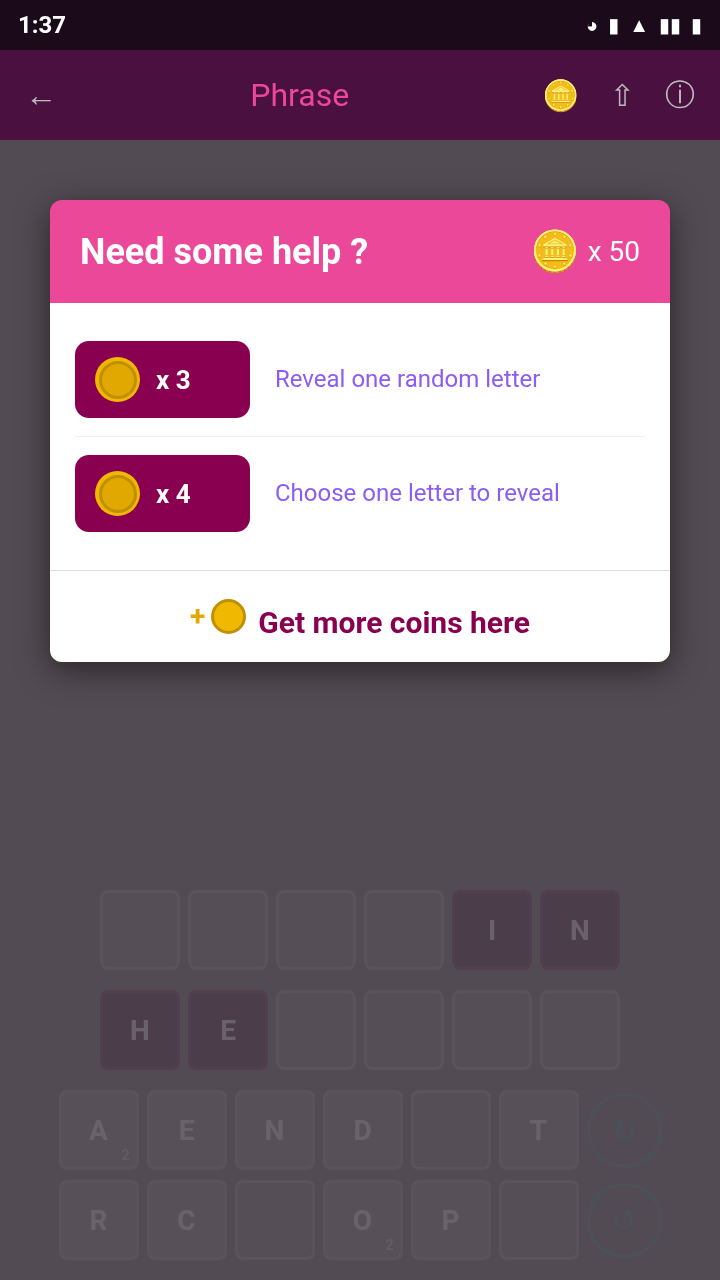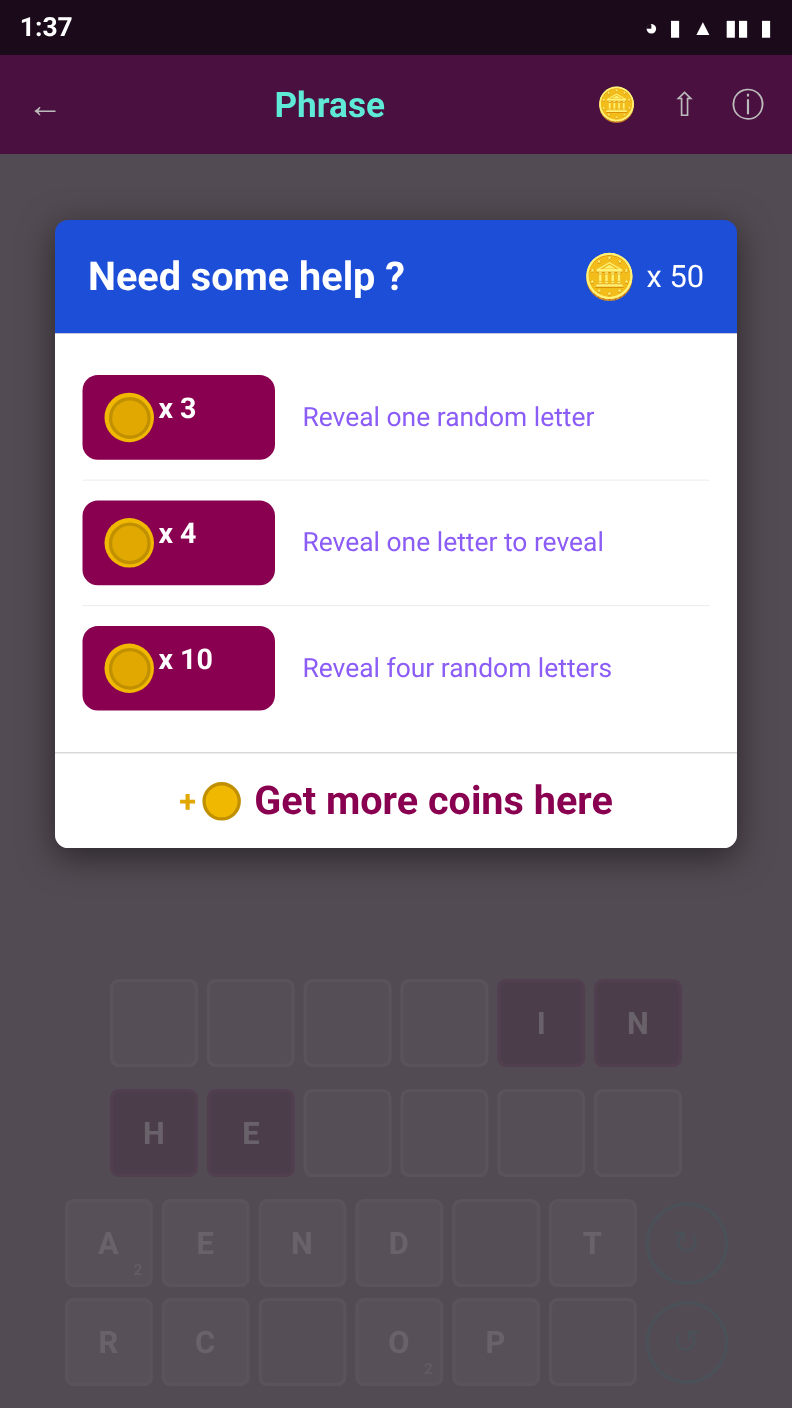--- a/index.html
+++ b/index.html
@@ -46,23 +46,23 @@
       top: 50px; left: 0; right: 0;
       height: 90px;
       background: #4a1040;
       display: flex;
       align-items: center;
       justify-content: space-between;
       padding: 0 25px;
       z-index: 100;
     }
     .top-bar-title {
-      color: #5eead4;
+      color: #ec4899;
       font-size: 32px;
-      font-weight: 700;
+      font-weight: 400;
     }
     .top-bar-icons {
       display: flex;
       align-items: center;
       gap: 30px;
     }
     .top-bar-icon {
       color: #bbb;
       font-size: 30px;
     }
@@ -173,21 +173,21 @@
     }
 
     .modal {
       width: 620px;
       border-radius: 12px;
       overflow: hidden;
       box-shadow: 0 8px 32px rgba(0,0,0,0.5);
     }
 
     .modal-header {
-      background: #1d4ed8;
+      background: #ec4899;
       padding: 28px 30px;
       display: flex;
       align-items: center;
       justify-content: space-between;
     }
 
     .modal-title {
       color: white;
       font-size: 36px;
       font-weight: bold;
@@ -225,22 +225,22 @@
 
     .help-option:last-of-type {
       border-bottom: none;
     }
 
     .coin-btn {
       background: #8a0050;
       border-radius: 14px;
       padding: 16px 20px;
       display: flex;
-      align-items: flex-start;
-      gap: 4px;
+      align-items: center;
+      gap: 16px;
       min-width: 175px;
     }
 
     .coin-btn-icon {
       width: 45px;
       height: 45px;
       background: #f0b800;
       border-radius: 50%;
       display: flex;
       align-items: center;
@@ -294,22 +294,23 @@
     .small-coin {
       width: 35px;
       height: 35px;
       background: #f0b800;
       border-radius: 50%;
       border: 3px solid #c09000;
     }
 
     .footer-text {
       color: #8a0050;
-      font-size: 36px;
-      font-weight: bold;
+      font-size: 30px;
+      font-weight: bold;
+      margin-top: 12px;
     }
   </style>
 </head>
 <body>
 
 <div class="status-bar">
   <span class="status-time">1:37</span>
   <div class="status-icons">
     <span class="status-icon">◕</span>
     <span class="status-icon">▮</span>
@@ -398,32 +399,23 @@
         <span class="help-description">Reveal one random letter</span>
       </div>
 
       <div class="help-option">
         <div class="coin-btn">
           <div class="coin-btn-icon">
             <div class="coin-btn-circle"></div>
           </div>
           <span class="coin-btn-text">x 4</span>
         </div>
-        <span class="help-description">Reveal one letter to reveal</span>
+        <span class="help-description">Choose one letter to reveal</span>
       </div>
 
-      <div class="help-option">
-        <div class="coin-btn">
-          <div class="coin-btn-icon">
-            <div class="coin-btn-circle"></div>
-          </div>
-          <span class="coin-btn-text">x 10</span>
-        </div>
-        <span class="help-description">Reveal four random letters</span>
-      </div>
 
     </div>
 
     <div class="modal-footer">
       <div class="plus-coin">
         <span class="plus-sign">+</span>
         <div class="small-coin"></div>
       </div>
       <span class="footer-text">Get more coins here</span>
     </div>

